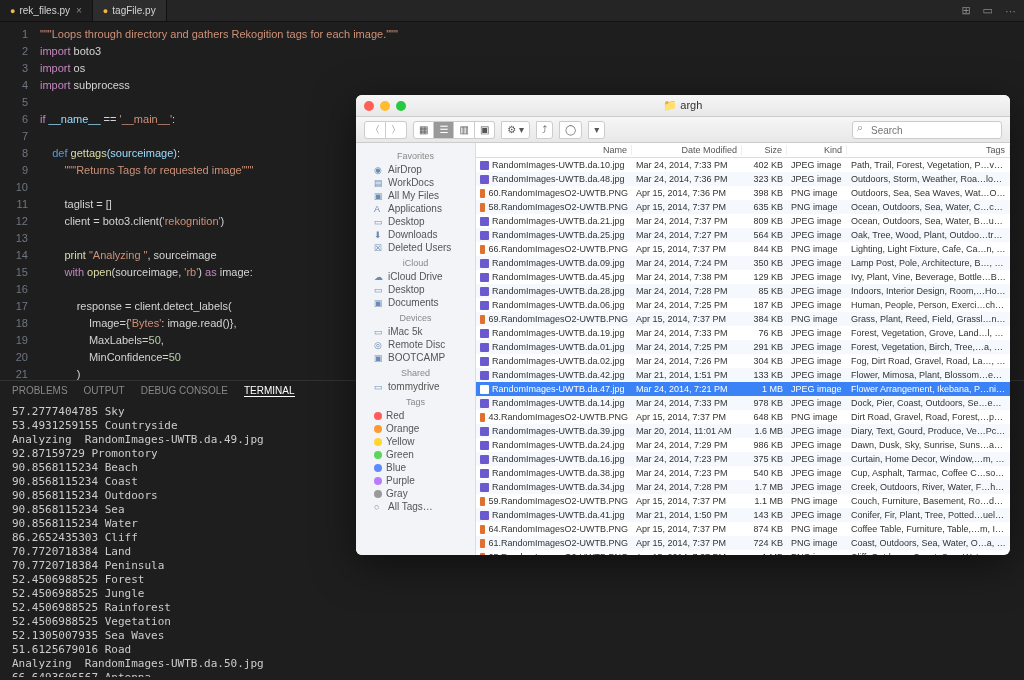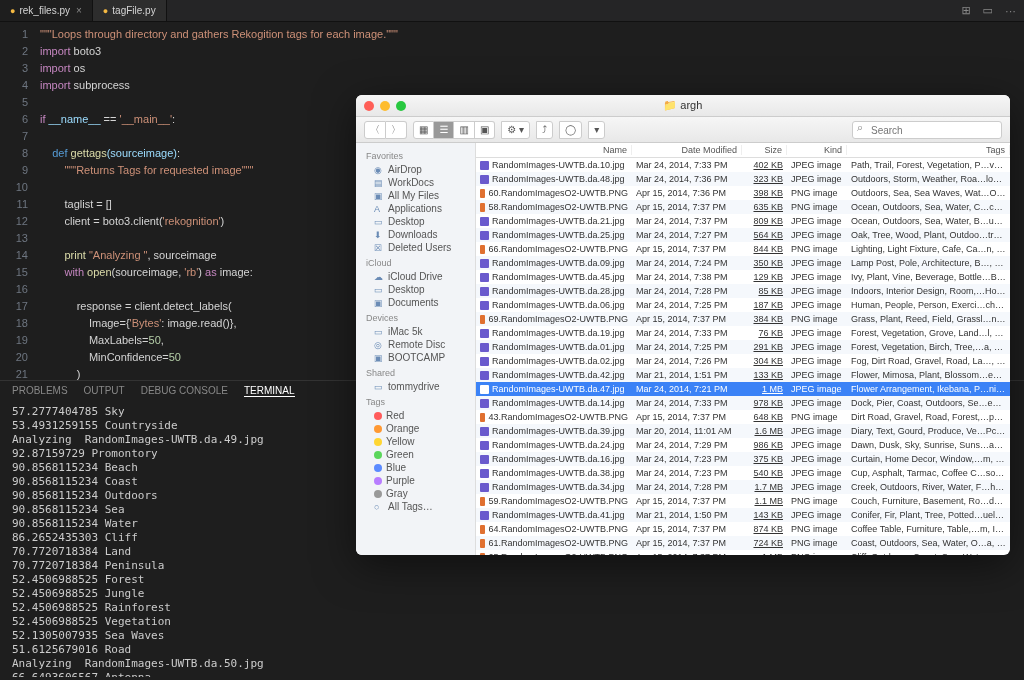--- a/index.html
+++ b/index.html
@@ -34,35 +34,35 @@
 .tb-group .tb-btn:first-child{border-radius:3px 0 0 3px;}
 .tb-group .tb-btn:last-child{border-radius:0 3px 3px 0;}
 .tb-group .tb-btn+.tb-btn{border-left:none;}
 .tb-btn.active{background:#999;color:#fff;}
 .search{margin-left:auto;}
 .search input{border:1px solid #ccc;border-radius:3px;height:18px;font-size:10px;padding:0 6px 0 18px;width:150px;background:#fff;}
 .search{position:relative;}
 .search::before{content:"⌕";position:absolute;left:5px;top:1px;font-size:11px;color:#888;}
 .finder-body{flex:1;display:flex;overflow:hidden;}
 .sidebar{width:120px;background:#f2f4f7;border-right:1px solid #ddd;font-size:10px;color:#555;padding:4px 0;overflow-y:auto;}
-.sb-head{font-size:9px;color:#888;padding:4px 10px 2px;}
+.sb-head{font-size:9px;color:#888;padding:4px 10px 2px;text-align:center;}
 .sb-item{padding:1px 10px 1px 18px;display:flex;align-items:center;gap:4px;cursor:pointer;}
 .sb-item .sicon{width:10px;font-size:9px;color:#6a8bb5;}
 .tag-dot{width:8px;height:8px;border-radius:50%;display:inline-block;}
 .filearea{flex:1;display:flex;flex-direction:column;overflow:hidden;color:#333;}
 .cols-header{display:flex;font-size:9px;color:#555;border-bottom:1px solid #ddd;background:#fff;height:15px;align-items:center;}
 .cols-header>div{padding:0 4px;border-right:1px solid #eee;text-align:right;}
 .rows{flex:1;overflow-y:auto;font-size:9px;}
 .row{display:flex;align-items:center;height:14px;}
 .row:nth-child(even){background:#f5f8fc;}
 .row.selected{background:#3b82f6;color:#fff;}
 .row>div{padding:0 4px;overflow:hidden;white-space:nowrap;text-overflow:ellipsis;}
 .col-name{width:156px;display:flex;align-items:center;gap:3px;}
 .col-date{width:110px;}
-.col-size{width:45px;text-align:right;text-decoration:underline;}
+.col-size{width:45px;text-align:right;}
 .col-kind{width:60px;}
 .col-tags{flex:1;}
 .ficon{width:9px;height:9px;border-radius:1px;display:inline-block;}
 .ficon.png{background:#e07030;}
 .ficon.jpg{background:#6a5acd;}
 .row.selected .ficon{background:#fff;}
 </style>
 </head>
 <body>
 

